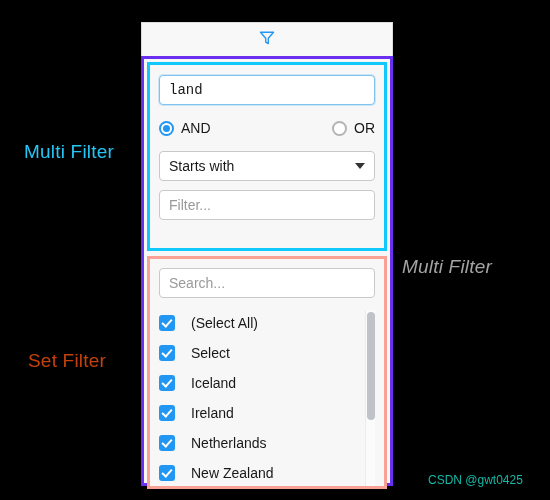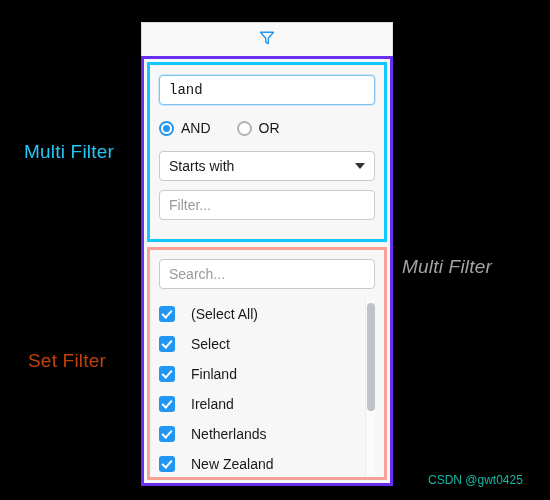--- a/index.html
+++ b/index.html
@@ -78,21 +78,21 @@
 
   
   #text-filter-section {
     box-sizing: border-box;
     border: 3px solid #10c8fb;
     background: #f7f7f7;
     padding: 10px 9px 11px 9px;
   }
 
   .field-row { margin-bottom: 9px; }
-  .field-row:last-child { margin-bottom: 8px; }
+  .field-row:last-child { margin-bottom: 17px; }
 
   
   .ag-select {
     position: relative;
     box-sizing: border-box;
     width: 100%;
     height: 30px;
     background: #ffffff;
     border: 1px solid #c9c9c9;
     border-radius: 4px;
@@ -133,21 +133,21 @@
   .ag-input.focused {
     border: 1px solid #7fc3ee;
     box-shadow: 0 0 0 1px #cbe6f8;
     font-family: Liberation Mono, monospace;
   }
 
   
   #join-operator-row {
     display: flex;
     align-items: center;
-    justify-content: flex-start;
+    justify-content: space-between;
     gap: 26px;
     height: 28px;
     margin-bottom: 9px;
   }
   .radio-opt {
     display: flex;
     align-items: center;
     gap: 7px;
     font-size: 14px;
     color: #181818;
@@ -308,21 +308,21 @@
           <div class="set-item">
             <span class="ag-checkbox"></span>
             <span>(Select All)</span>
           </div>
           <div class="set-item">
             <span class="ag-checkbox"></span>
             <span>Select</span>
           </div>
           <div class="set-item">
             <span class="ag-checkbox"></span>
-            <span>Finland</span>
+            <span>Iceland</span>
           </div>
           <div class="set-item">
             <span class="ag-checkbox"></span>
             <span>Ireland</span>
           </div>
           <div class="set-item">
             <span class="ag-checkbox"></span>
             <span>Netherlands</span>
           </div>
           <div class="set-item">

